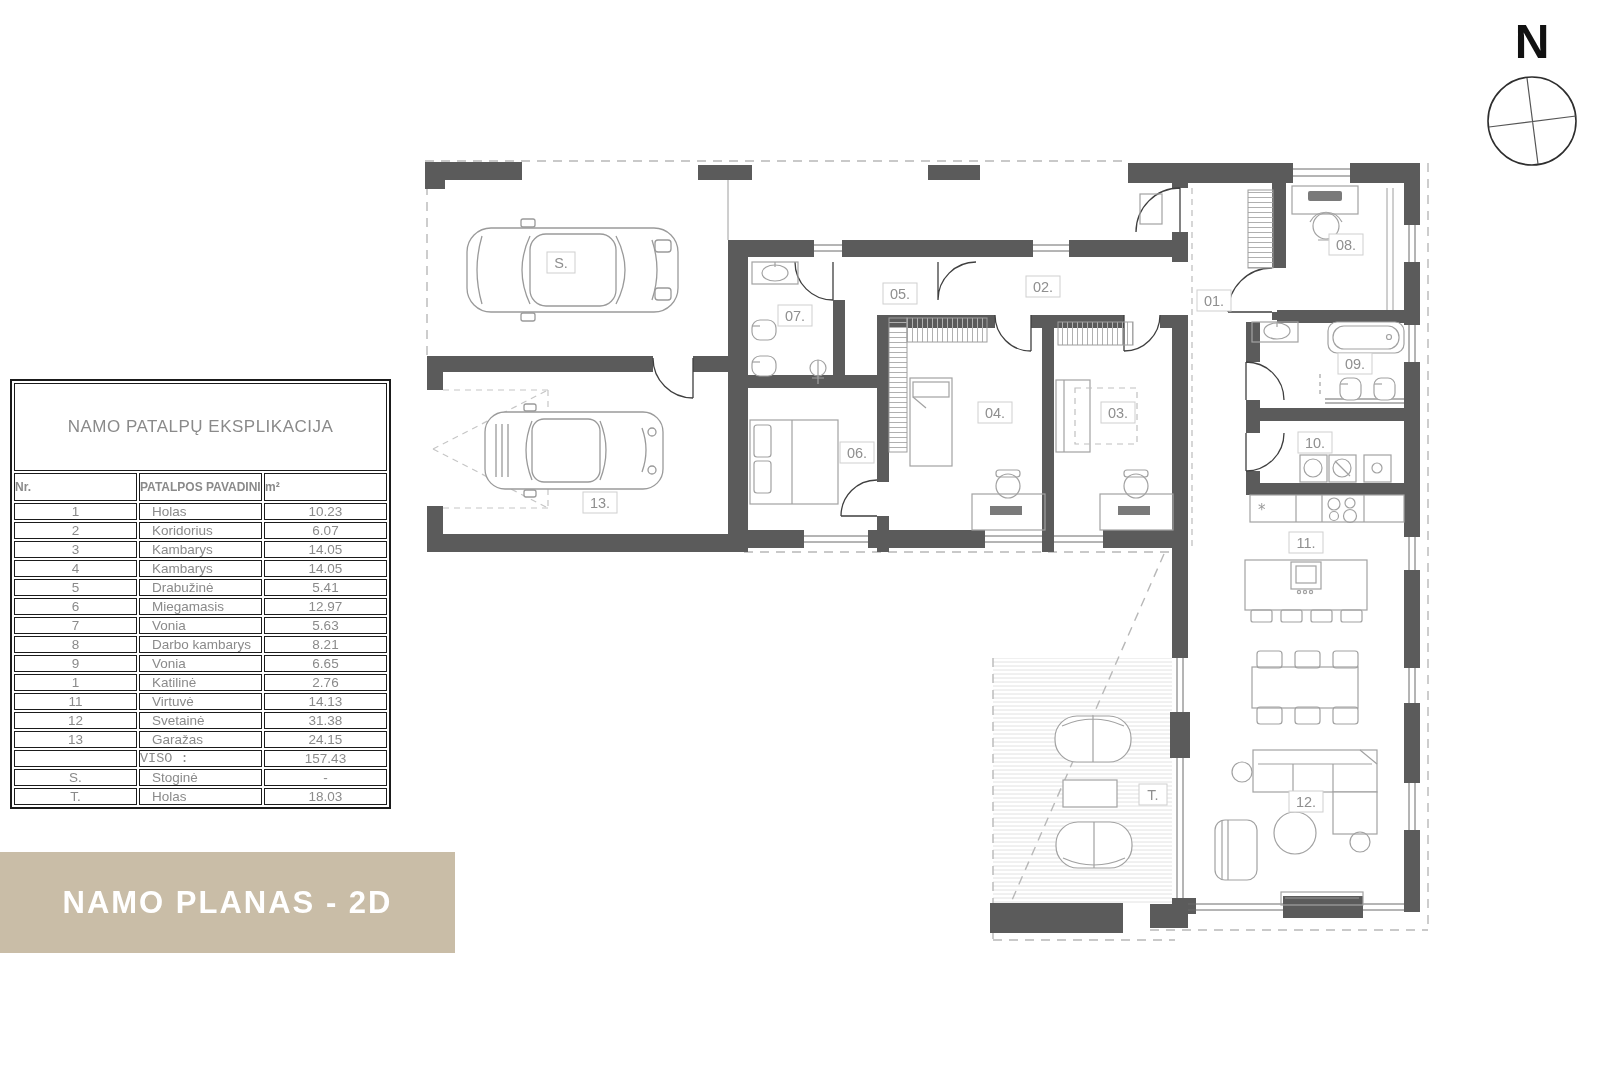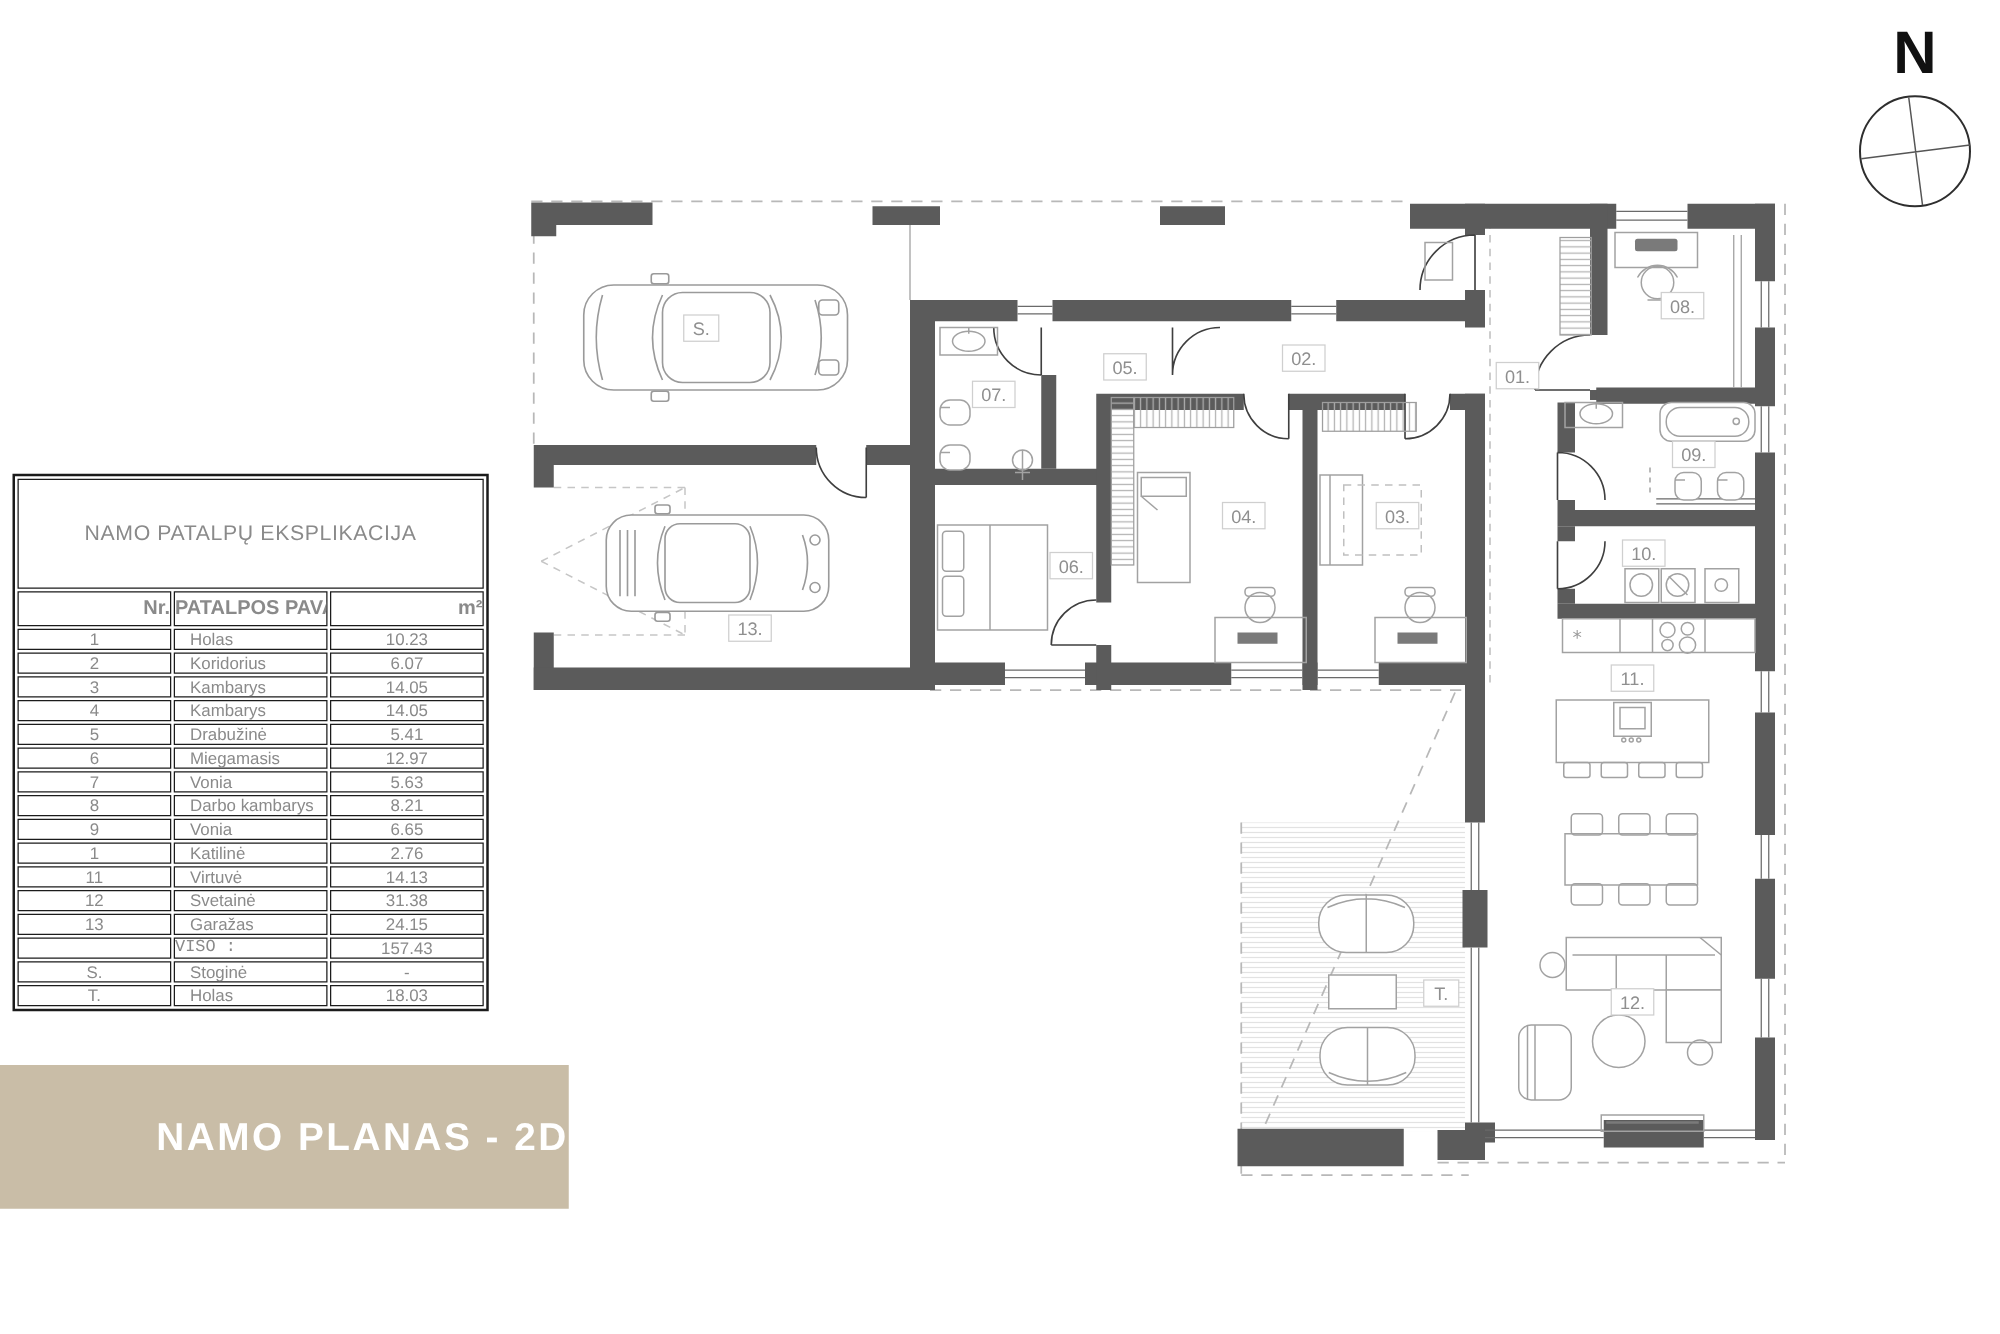--- a/index.html
+++ b/index.html
@@ -5,28 +5,28 @@
   html,body{margin:0;padding:0;background:#fff;}
   .stage{position:relative;width:1600px;height:1067px;background:#ffffff;overflow:hidden;
          font-family:"Liberation Sans",sans-serif;}
   .plan-svg{position:absolute;left:0;top:0;}
   
   .expl{position:absolute;left:10px;top:379px;width:381px;border-collapse:separate;
         border-spacing:2.5px;background:#fff;border:2px solid #1b1b1b;table-layout:fixed;}
   .expl td{border:1.5px solid #1b1b1b;color:#8a8a8a;font-size:13.5px;height:15px;
            padding:0 0;overflow:hidden;white-space:nowrap;}
   .expl .title-cell{height:86px;text-align:center;font-size:17px;letter-spacing:.5px;color:#8a8a8a;}
-  .expl .hdr td{height:26px;font-weight:bold;font-size:16px;text-align:right;color:#8a8a8a;}
+  .expl .hdr td{height:26px;font-weight:bold;font-size:12px;text-align:left;color:#8a8a8a;}
   .col-nr{width:55px;text-align:center;}
   .col-name{width:230px;text-align:left;padding-left:12px!important;}
   .col-area{width:80px;text-align:center;}
   .viso-name{text-align:left;padding-left:0!important;font-family:Liberation Mono, monospace;}
   
-  .banner{position:absolute;left:0;top:852px;width:455px;height:115px;background:#c9bda7;
-          display:flex;align-items:center;justify-content:flex-end;}
+  .banner{position:absolute;left:0;top:852px;width:455px;height:101px;background:#c9bda7;
+          display:flex;align-items:center;justify-content:center;}
   .banner span{color:#fff;font-size:31px;font-weight:bold;letter-spacing:2px;}
 </style>
 </head>
 <body>
 
 <div class="stage">
 
   <svg class="plan-svg" width="1600" height="1067" viewBox="0 0 1600 1067">
     <defs>
       <pattern id="hH" width="5" height="5" patternUnits="userSpaceOnUse">

